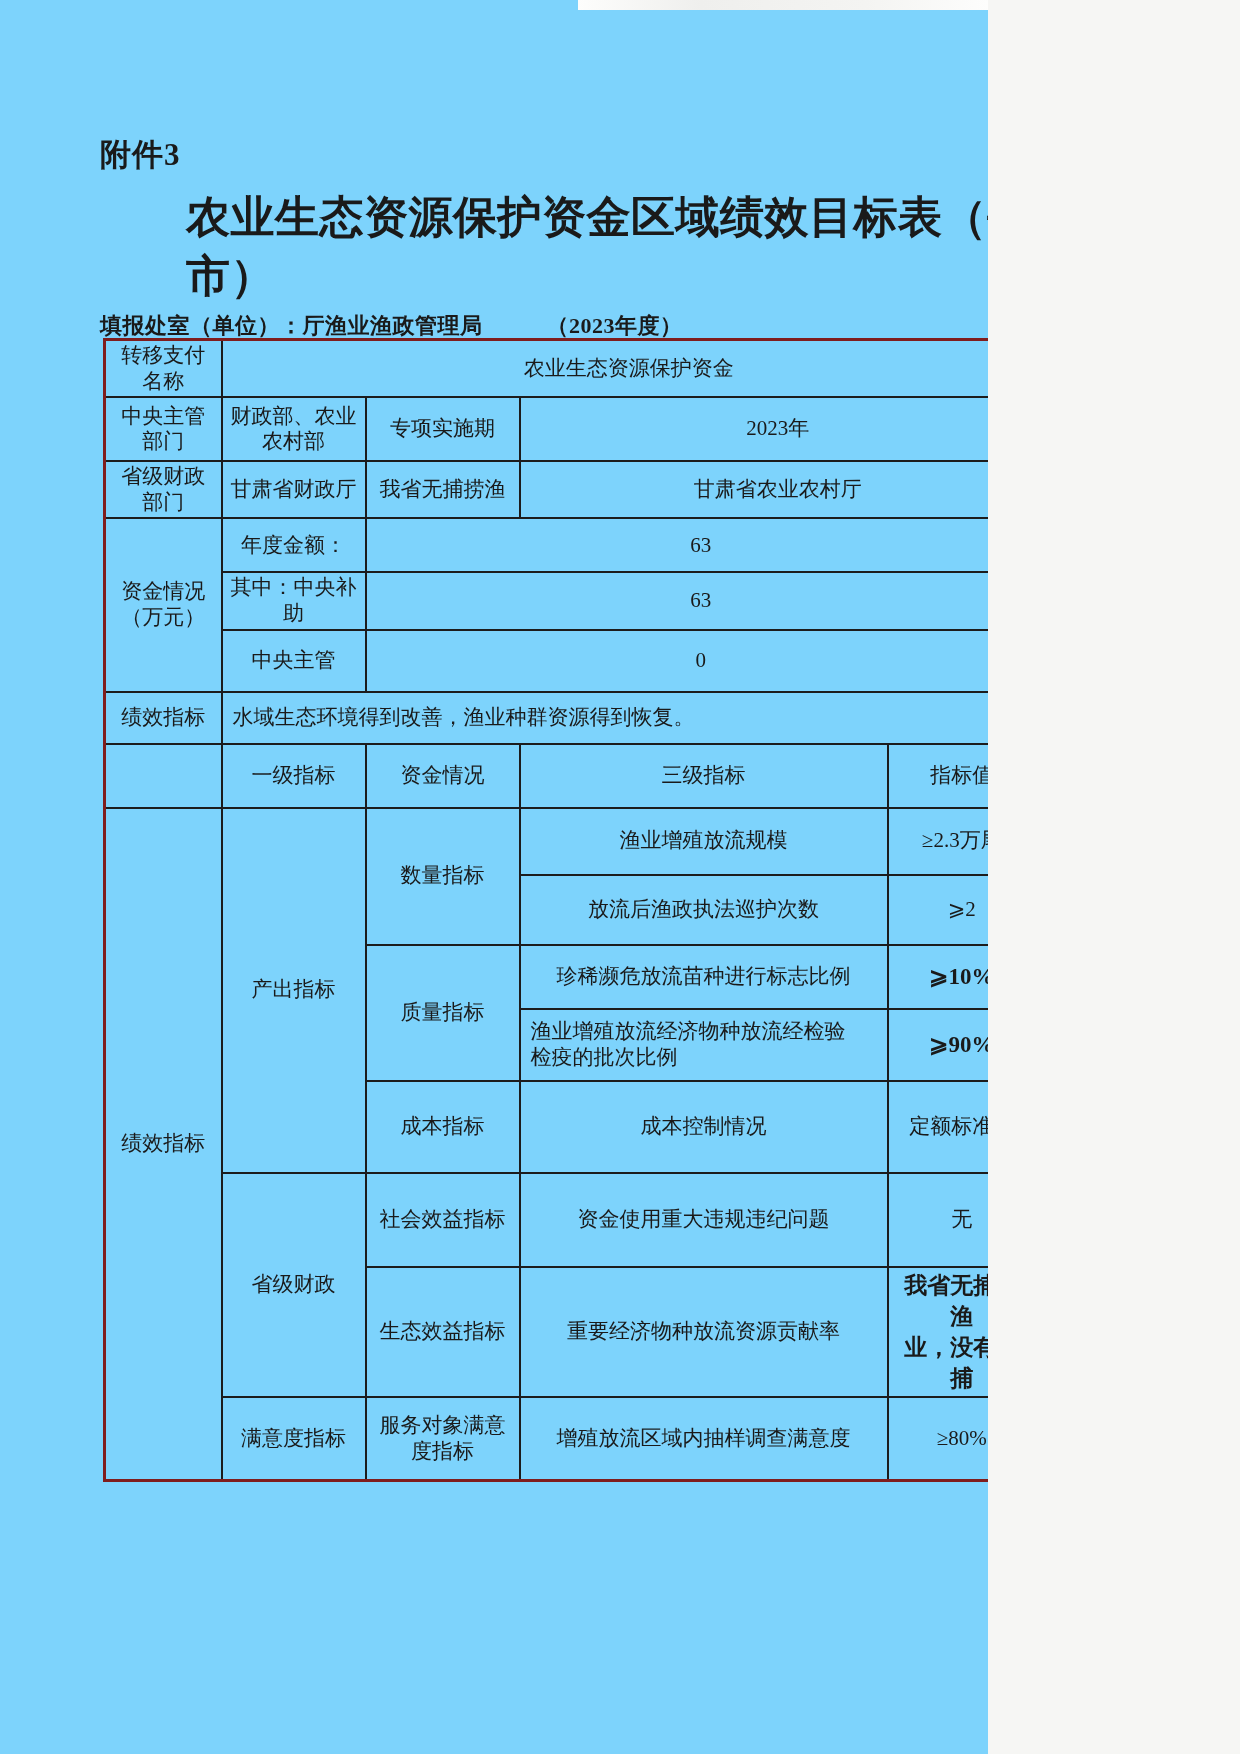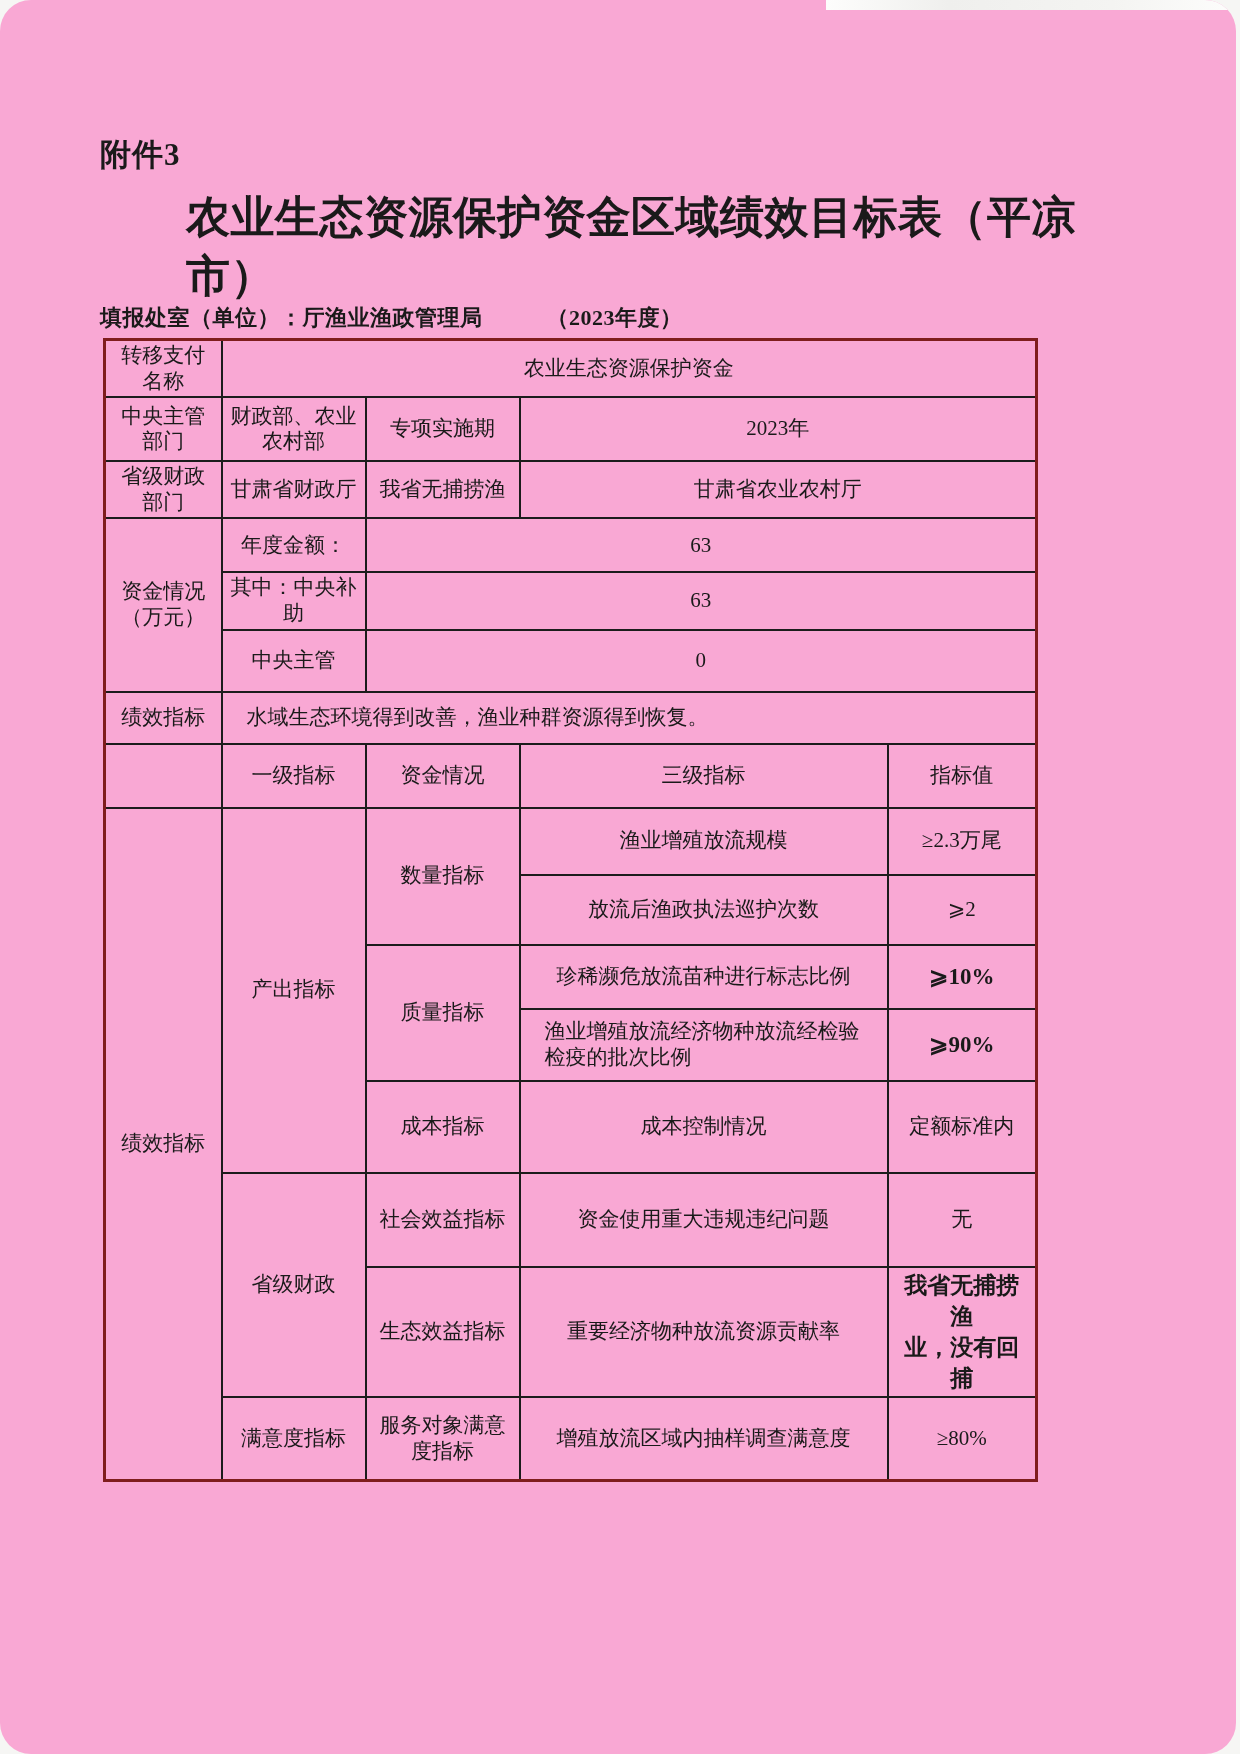--- a/index.html
+++ b/index.html
@@ -4,57 +4,57 @@
 <style>
   html,body{margin:0;padding:0;}
   body{
     width:1240px;height:1754px;
     background:#f6f6f4;
     font-family:"Liberation Serif","DejaVu Serif",serif;
     color:#1a1a1a;
     position:relative;
   }
   .page{
-    position:absolute;left:0;top:0;width:1236px;height:1754px;
-    background:#f9a8d4;overflow:hidden;border-radius:31px;
+    position:absolute;left:0;top:0;width:988px;height:1754px;
+    background:#7dd3fc;overflow:hidden;
   }
   .scan-smudge{
     position:absolute;top:0;right:0;width:410px;height:10px;
     background:linear-gradient(to right,#fdfdfc,#efefed 30%,#f4f4f2 70%,#fdfdfc);
   }
   .attachment{
     position:absolute;left:100px;top:134px;
     font-size:31px;font-weight:bold;letter-spacing:1px;
   }
   .title{
     position:absolute;left:186px;top:188px;width:940px;
     font-size:44px;font-weight:bold;letter-spacing:0.5px;
     margin:0;
   }
   .filler-line{
-    position:absolute;left:100px;top:303px;
+    position:absolute;left:100px;top:311px;
     font-size:22px;font-weight:bold;letter-spacing:0.5px;
   }
   .filler-line .year{margin-left:64px;}
   table.main-table{
     position:absolute;left:103px;top:338px;
     border-collapse:collapse;table-layout:fixed;
     width:932px;
     border:3px solid #7f1d1d;
     font-size:21px;
   }
   td{
     border:2px solid #1c1c1c;
     text-align:center;vertical-align:middle;
     padding:2px 6px;
     line-height:1.22;
     white-space:pre-line;
     overflow:hidden;
   }
-  td.left{text-align:left;padding-left:24px;}
+  td.left{text-align:left;padding-left:10px;}
   td.sm{font-size:23px;line-height:1.35;font-weight:bold;}
   .w1{width:117px;}.w2{width:144px;}.w3{width:154px;}.w4{width:368px;}.w5{width:149px;}
 </style>
 </head>
 <body>
 
 <div class="page">
   <div class="scan-smudge"></div>
 
   <div class="attachment">附件3</div>

